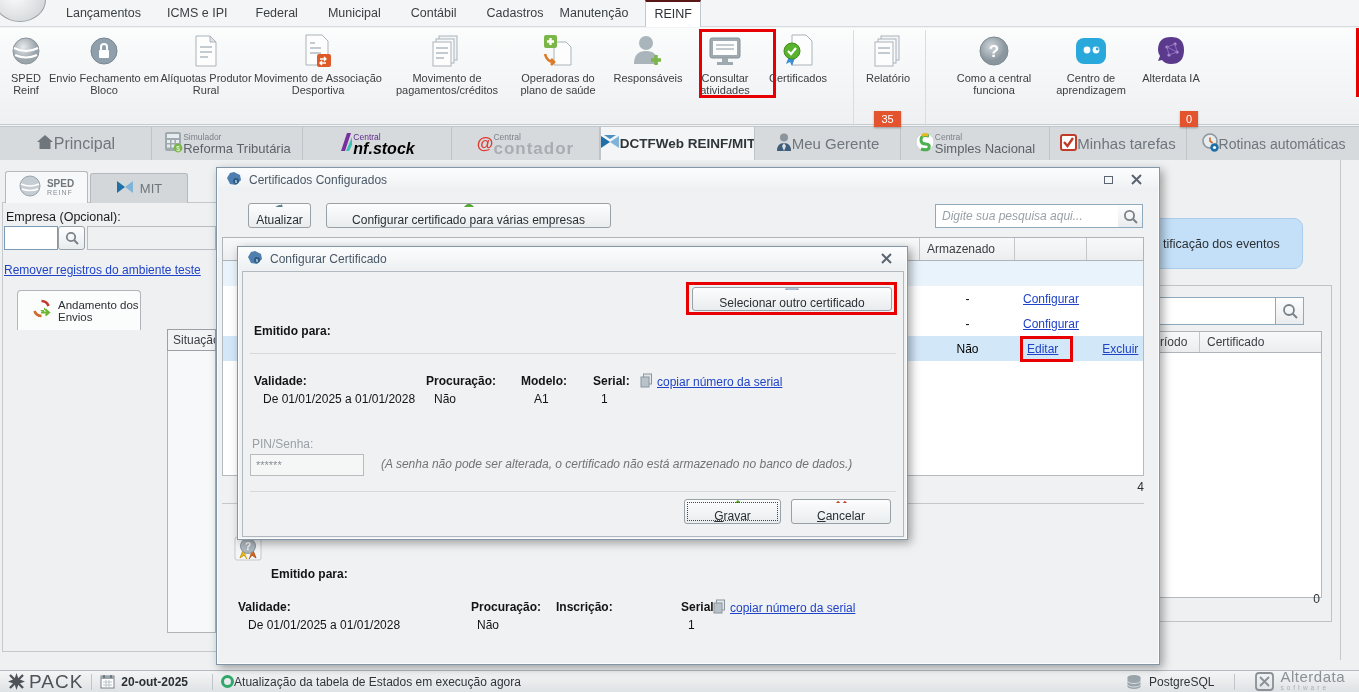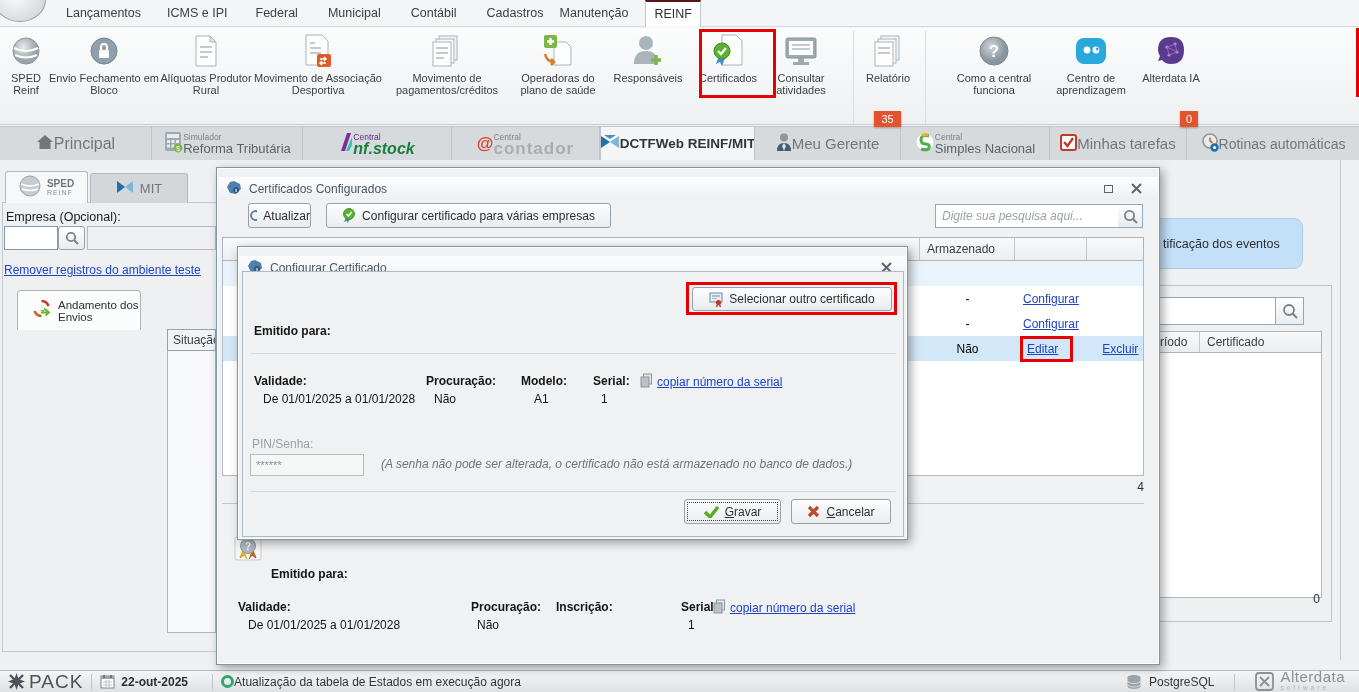--- a/index.html
+++ b/index.html
@@ -21,38 +21,38 @@
   .rib-sep { position:absolute; top:2px; width:1px; height:118px; background:#d9dde0; }
   .grp-label { position:absolute; top:104px; font-size:11px; color:#8d9297; text-align:center; }
   .badge { position:absolute; top:111px; height:16px; background:#e2532e; color:#fff; font-size:11px; line-height:16px; text-align:center; z-index:6; box-shadow:0 1px 2px rgba(0,0,0,.3); }
 
   
   #tabbar { left:0; top:126px; width:1359px; height:34px; background:#d7dadd; border-top:1px solid #c2c7cb; display:flex; }
   .tab { border-right:1px solid #bfc4c8; display:flex; align-items:center; justify-content:center; color:#6f767c; font-size:15px; white-space:nowrap; overflow:hidden; }
   .tab.active { background:#f4f5f6; border-left:1px solid #bfc4c8; color:#2f3539; font-size:13.5px; font-weight:bold; }
   .tab .two { display:flex; flex-direction:column; line-height:13px; text-align:left; }
   .tab .small-top { font-size:8.5px; color:#7b8288; line-height:9px; }
-  .logo-nf { font-size:16px; font-weight:bold; color:#15803d; font-style:italic; }
+  .logo-nf { font-size:16px; font-weight:bold; color:#000000; font-style:italic; }
   .logo-cont { font-size:17px; font-weight:bold; color:#a9adb2; letter-spacing:1px; }
   .logo-at { color:#e03a2f; font-weight:bold; font-size:17px; }
 
   
   #content { left:0; top:160px; width:1359px; height:510px; background:#eef0f1; }
   .panel-line { position:absolute; background:#c3c8cc; }
   .subtab { position:absolute; border:1px solid #b3b9be; border-bottom:none; border-radius:3px 3px 0 0; display:flex; align-items:center; justify-content:center; gap:6px; }
   .link { color:#2044c8; text-decoration:underline; font-size:12px; white-space:nowrap; }
   .blabel { font-weight:bold; font-size:12px; color:#141414; white-space:nowrap; }
   .val { font-size:12px; color:#141414; white-space:nowrap; }
   .graylab { font-size:12px; color:#9aa0a5; }
 
   
   .dlg { position:absolute; background:#f0f1f2; border:1px solid #8296a7; box-shadow:3px 3px 9px rgba(0,0,0,.35), inset 0 0 0 1px #fdfdfd; }
-  .dlg-title { position:absolute; left:1px; top:9px; right:1px; height:23px; background:linear-gradient(#fcfdfe,#edf0f2); display:flex; align-items:center; gap:7px; padding-left:8px; font-size:12px; color:#4a5866; }
+  .dlg-title { position:absolute; left:1px; top:0; right:1px; height:23px; background:linear-gradient(#fcfdfe,#edf0f2); display:flex; align-items:center; gap:7px; padding-left:8px; font-size:12px; color:#4a5866; }
   .winbtn { width:20px; height:16px; display:flex; align-items:center; justify-content:center; color:#5a6570; }
-  .btn { background:linear-gradient(#fdfdfe,#e9ecee); border:1px solid #98a1a8; border-radius:3px; font-size:12px; color:#2b3034; display:flex; align-items:center; justify-content:center; gap:6px; }
+  .btn { background:linear-gradient(#fdfdfe,#e9ecee); border:1px solid #98a1a8; border-radius:3px; font-size:12px; color:#2b3034; display:flex; align-items:center; justify-content:center; gap:6px;flex-direction:column; }
   .btn-u::first-letter { text-decoration:underline; }
   .tbl-head { background:linear-gradient(#f8f9fa,#ebedee); border:1px solid #aeb4b9; font-size:12px; color:#3a3f44; }
   .redbox { position:absolute; border:3px solid #e80000; pointer-events:none; }
   .search-wrap { position:absolute; display:flex; }
   .search-wrap input { border:1px solid #8fa9bd; font-size:12px; padding:0 6px; color:#30363b; outline:none; background:#fff; width:100%; height:100%; }
   .search-wrap input::placeholder { font-style:italic; color:#9aa2a8; }
   .magbtn { border:1px solid #8fa9bd; border-left:none; background:linear-gradient(#fdfdfe,#e9ecee); display:flex; align-items:center; justify-content:center; }
 
   
   #statusbar { left:0; top:670px; width:1359px; height:22px; background:linear-gradient(#f4f5f6,#dfe2e5); border-top:1px solid #b5bac0; display:flex; align-items:center; font-size:12px; color:#30353a; }
@@ -157,43 +157,43 @@
       <div class="rib-item" style="width:84px">
         <span class="ic">
           <svg width="32" height="34">
               <circle cx="14" cy="9" r="7" fill="#aab4bb"></circle>
               <path d="M2 30 q0 -13 12 -13 q12 0 12 13 z" fill="#aab4bb"></path>
               <path d="M24 21 v10 M19 26 h10" stroke="#7ab648" stroke-width="3.4"></path>
             </svg>
         </span>
         <span>Responsáveis</span>
       </div>
-      <div class="rib-item" style="width:76px">
-        <span class="ic">
-          <svg width="32" height="34">
-              <path d="M10 1 h14 l6 6 v24 h-20 z" fill="#fdfdfd" stroke="#aab3ba"></path>
-              <path d="M7 22 l-3 8 4 -2 2 4 3 -8 z" fill="#3d8fd4"></path>
-              <circle cx="10" cy="17" r="8" fill="#59b32e" stroke="#3f8c1d"></circle>
-              <path d="M6 17 l3 3 5 -6" stroke="#fff" stroke-width="2.2" fill="none"></path>
-            </svg>
-        </span>
-        <span>Certificados</span>
-      </div>
       <div class="rib-item" style="width:70px">
         <span class="ic">
           <svg width="34" height="32">
               <rect x="2" y="3" width="30" height="20" rx="2" fill="#9fa9b0" stroke="#87929a"></rect>
               <rect x="5" y="6" width="24" height="14" fill="#fdfdfd"></rect>
               <line x1="8" y1="10" x2="26" y2="10" stroke="#c3cad0" stroke-width="2"></line>
               <line x1="8" y1="14" x2="26" y2="14" stroke="#c3cad0" stroke-width="2"></line>
               <rect x="14" y="23" width="6" height="4" fill="#9fa9b0"></rect>
               <rect x="9" y="27" width="16" height="3" fill="#9fa9b0"></rect>
             </svg>
         </span>
         <span>Consultar atividades</span>
+      </div>
+      <div class="rib-item" style="width:76px">
+        <span class="ic">
+          <svg width="32" height="34">
+              <path d="M10 1 h14 l6 6 v24 h-20 z" fill="#fdfdfd" stroke="#aab3ba"></path>
+              <path d="M7 22 l-3 8 4 -2 2 4 3 -8 z" fill="#3d8fd4"></path>
+              <circle cx="10" cy="17" r="8" fill="#59b32e" stroke="#3f8c1d"></circle>
+              <path d="M6 17 l3 3 5 -6" stroke="#fff" stroke-width="2.2" fill="none"></path>
+            </svg>
+        </span>
+        <span>Certificados</span>
       </div>
       <div style="width:18px"></div>
       <div class="rib-item" style="width:68px">
         <span class="ic">
           <svg width="30" height="34">
               <rect x="8" y="2" width="18" height="24" fill="#f2f4f5" stroke="#aab3ba"></rect>
               <rect x="5" y="5" width="18" height="24" fill="#f7f9fa" stroke="#aab3ba"></rect>
               <rect x="2" y="8" width="18" height="24" fill="#fdfdfd" stroke="#aab3ba"></rect>
               <line x1="5" y1="14" x2="17" y2="14" stroke="#c3cad0" stroke-width="2"></line>
               <line x1="5" y1="19" x2="17" y2="19" stroke="#c3cad0" stroke-width="2"></line>
@@ -594,21 +594,21 @@
           <rect x="1" y="2" width="13" height="3" fill="#9aa4ab"></rect>
           <line x1="4" y1="1" x2="4" y2="4" stroke="#5a6570" stroke-width="1.4"></line>
           <line x1="11" y1="1" x2="11" y2="4" stroke="#5a6570" stroke-width="1.4"></line>
           <g stroke="#b9c2c9">
             <line x1="3" y1="8" x2="12" y2="8"></line>
             <line x1="3" y1="11" x2="12" y2="11"></line>
             <line x1="6" y1="6" x2="6" y2="13"></line>
             <line x1="9" y1="6" x2="9" y2="13"></line>
           </g>
         </svg>
-      <span style="font-weight:bold;color:#2b3034">22-out-2025</span>
+      <span style="font-weight:bold;color:#2b3034">20-out-2025</span>
     </span>
     <span class="sb-sep" style="margin-left:24px"></span>
     <span style="display:flex;align-items:center;">
       <span style="width:13px;height:13px;border-radius:50%;border:3px solid #2fa86a;display:inline-block"></span>
       <span>Atualização da tabela de Estados em execução agora</span>
     </span>
     <span style="margin-left:auto;display:flex;align-items:center">
       <span style="display:flex;align-items:center;gap:7px">
         <svg width="16" height="16">
             <ellipse cx="8" cy="3.5" rx="6.5" ry="2.5" fill="#9aa4ab"></ellipse>

